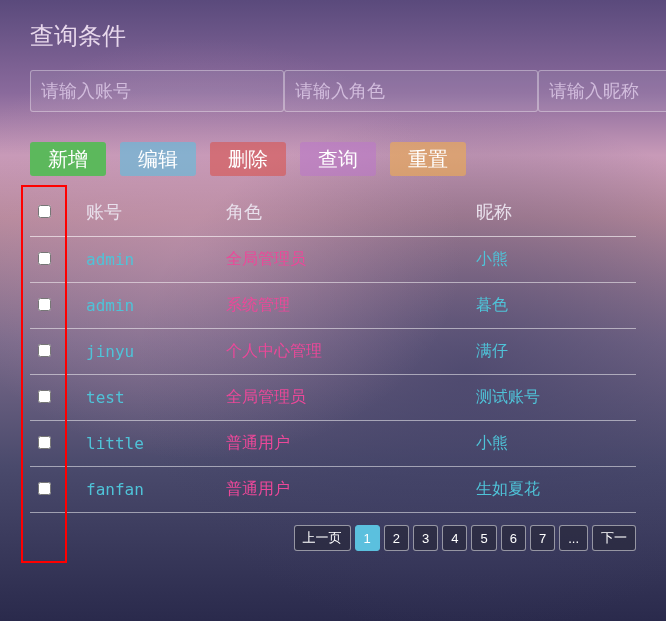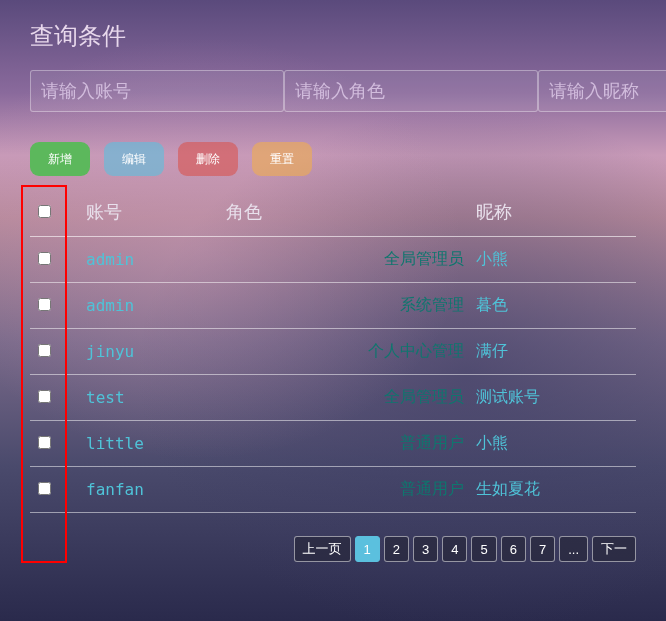--- a/index.html
+++ b/index.html
@@ -29,22 +29,22 @@
   border: 1px solid rgba(255,255,255,0.35);
   border-radius: 3px;
   color: #fff;
 }
 .search-input::placeholder { color: rgba(220,200,230,0.85); font-size: 18px; }
 .btn-row { display: flex; gap: 14px; margin-bottom: 14px; }
 .btn {
   height: 34px;
   padding: 0 18px;
   border: none;
-  border-radius: 9px;
-  font-size: 12px;
+  border-radius: 3px;
+  font-size: 20px;
   color: #fff;
   cursor: pointer;
 }
 .btn-add { background: #5cb85c; }
 .btn-edit { background: rgba(91,192,222,0.6); }
 .btn-del { background: rgba(217,83,79,0.6); }
 .btn-query { background: rgba(186,120,200,0.6); }
 .btn-reset { background: rgba(240,173,78,0.6); }
 .table-wrap { position: relative; }
 .red-box {
@@ -66,55 +66,55 @@
   border-bottom: 1px solid rgba(255,255,255,0.6);
   margin-left: 32px;
 }
 td {
   padding: 12px 6px;
   font-size: 16px;
   border-bottom: 1px solid rgba(255,255,255,0.5);
   color: #4fc3d8;
   font-family: "Consolas", monospace;
 }
-td.role { color: #0f766e; font-family: Liberation Mono, monospace; text-align: right; }
+td.role { color: #ec4899; font-family: Liberation Mono, monospace; }
 th:nth-child(1), td:nth-child(1) { width: 50px; text-align: left; padding-left: 8px; }
 th:nth-child(2), td:nth-child(2) { width: 140px; }
 th:nth-child(3), td:nth-child(3) { width: 250px; }
 input[type=checkbox] { width: 13px; height: 13px; cursor: pointer; }
 .pager { display: flex; gap: 4px; justify-content: flex-end; margin-top: 12px; padding-right: 0; }
 .pager-btn {
   min-width: 24px;
   height: 26px;
   padding: 0 8px;
   font-size: 13px;
   background: rgba(40,40,60,0.7);
   border: 1px solid rgba(255,255,255,0.5);
   border-radius: 3px;
   color: #fff;
   cursor: pointer;
-  margin-top: 11px;
 }
 .pager-btn.active { background: #5bc0de; border-color: #5bc0de; }
 </style>
 </head>
 <body>
 
 <div class="bg-overlay"></div>
 <div class="container">
   <div class="query-title">查询条件</div>
   <div class="search-row">
     <input class="search-input" placeholder="请输入账号" style="">
     <input class="search-input" placeholder="请输入角色" style="">
     <input class="search-input" placeholder="请输入昵称" style="">
   </div>
   <div class="btn-row">
     <button class="btn btn-add">新增</button>
     <button class="btn btn-edit">编辑</button>
     <button class="btn btn-del">删除</button>
+    <button class="btn btn-query">查询</button>
     <button class="btn btn-reset">重置</button>
   </div>
   <div class="table-wrap">
     <div class="red-box"></div>
     <table>
       <thead>
         <tr>
           <th><input type="checkbox" style=""></th>
           <th>账号</th>
           <th>角色</th>

